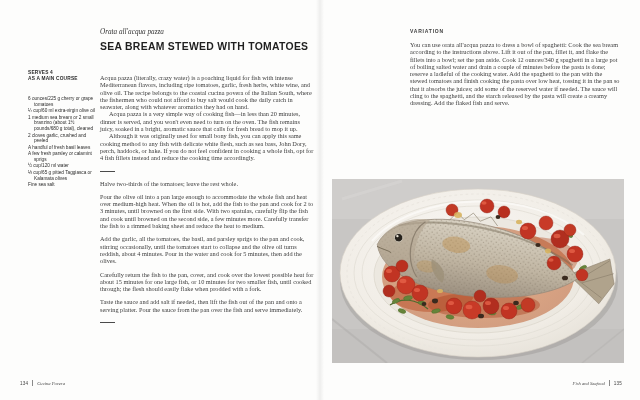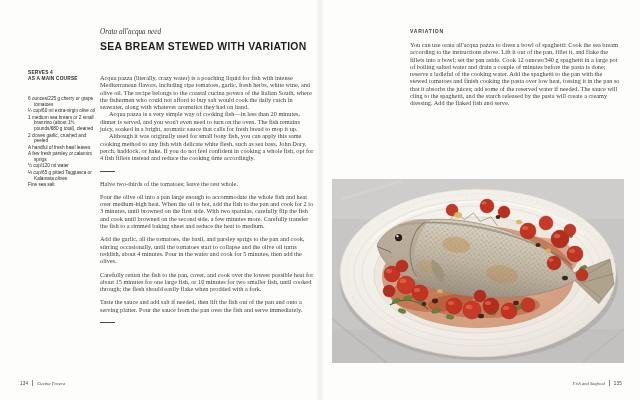--- a/index.html
+++ b/index.html
@@ -68,22 +68,22 @@
         <li>2 cloves garlic, crushed and peeled</li>
         <li>A handful of fresh basil leaves</li>
         <li>A few fresh parsley or calamint sprigs</li>
         <li>½ cup/120 ml water</li>
         <li>⅓ cup/65 g pitted Taggiasca or Kalamata olives</li>
         <li>Fine sea salt</li>
       </ul>
     </aside>
 
     <div class="recipe-col">
-      <div class="subtitle">Orata all'acqua need</div>
-      <h1 class="recipe-title">SEA BREAM STEWED WITH VARIATION</h1>
+      <div class="subtitle">Orata all'acqua pazza</div>
+      <h1 class="recipe-title">SEA BREAM STEWED WITH TOMATOES</h1>
       <div class="body-text">
         <p>Acqua pazza (literally, crazy water) is a poaching liquid for fish with intense Mediterranean flavors, including ripe tomatoes, garlic, fresh herbs, white wine, and olive oil. The recipe belongs to the coastal cucina povera of the Italian South, where the fishermen who could not afford to buy salt would cook the daily catch in seawater, along with whatever aromatics they had on hand.</p>
         <p class="indent">Acqua pazza is a very simple way of cooking fish—in less than 20 minutes, dinner is served, and you won't even need to turn on the oven. The fish remains juicy, soaked in a bright, aromatic sauce that calls for fresh bread to mop it up.</p>
         <p class="indent">Although it was originally used for small bony fish, you can apply this same cooking method to any fish with delicate white flesh, such as sea bass, John Dory, perch, haddock, or hake. If you do not feel confident in cooking a whole fish, opt for 4 fish fillets instead and reduce the cooking time accordingly.</p>
         <div class="rule"></div>
         <p class="step">Halve two-thirds of the tomatoes; leave the rest whole.</p>
         <p class="step">Pour the olive oil into a pan large enough to accommodate the whole fish and heat over medium-high heat. When the oil is hot, add the fish to the pan and cook for 2 to 3 minutes, until browned on the first side. With two spatulas, carefully flip the fish and cook until browned on the second side, a few minutes more. Carefully transfer the fish to a rimmed baking sheet and reduce the heat to medium.</p>
         <p class="step">Add the garlic, all the tomatoes, the basil, and parsley sprigs to the pan and cook, stirring occasionally, until the tomatoes start to collapse and the olive oil turns reddish, about 4 minutes. Pour in the water and cook for 5 minutes, then add the olives.</p>
         <p class="step">Carefully return the fish to the pan, cover, and cook over the lowest possible heat for about 15 minutes for one large fish, or 10 minutes for two smaller fish, until cooked through; the flesh should easily flake when prodded with a fork.</p>
         <p class="step">Taste the sauce and add salt if needed, then lift the fish out of the pan and onto a serving platter. Pour the sauce from the pan over the fish and serve immediately.</p>

